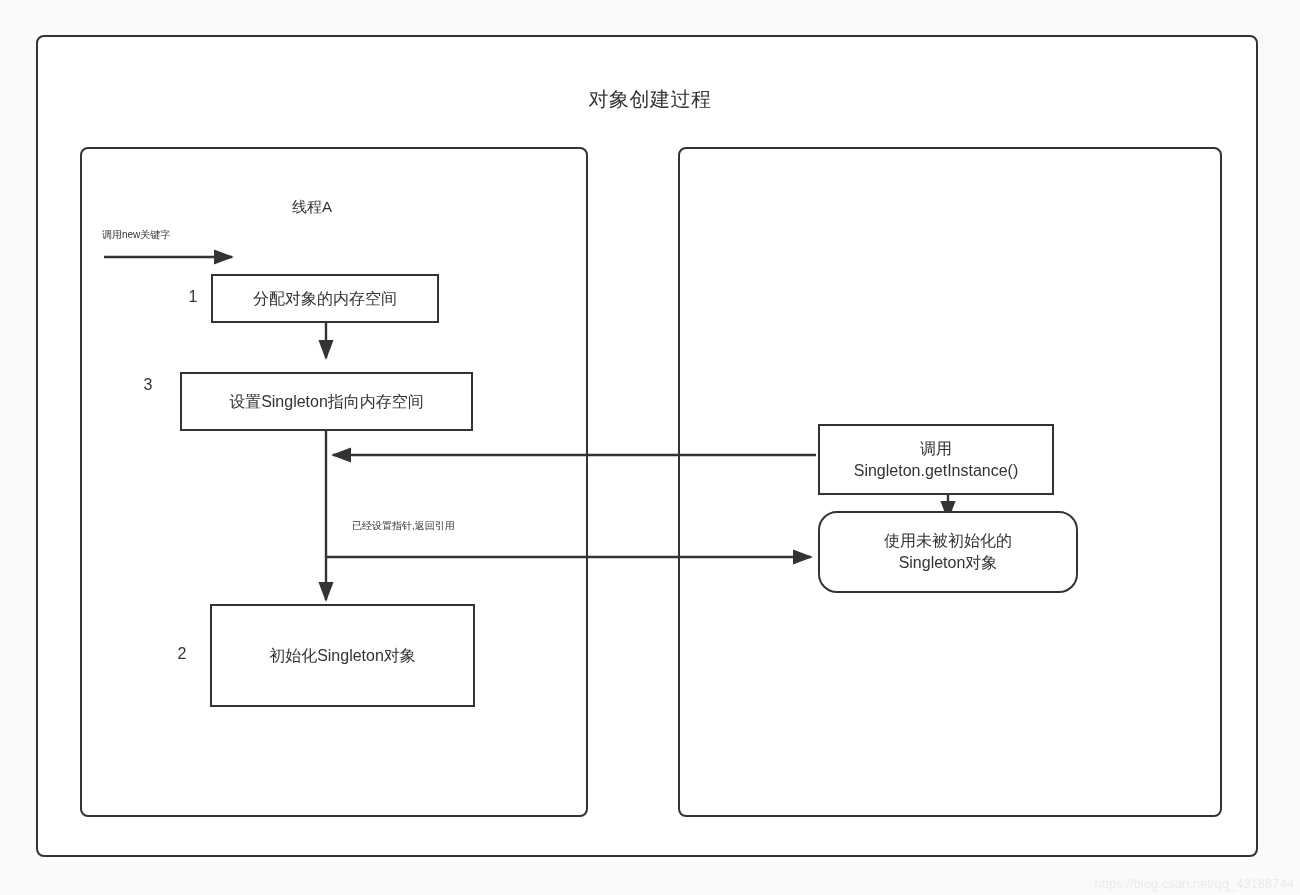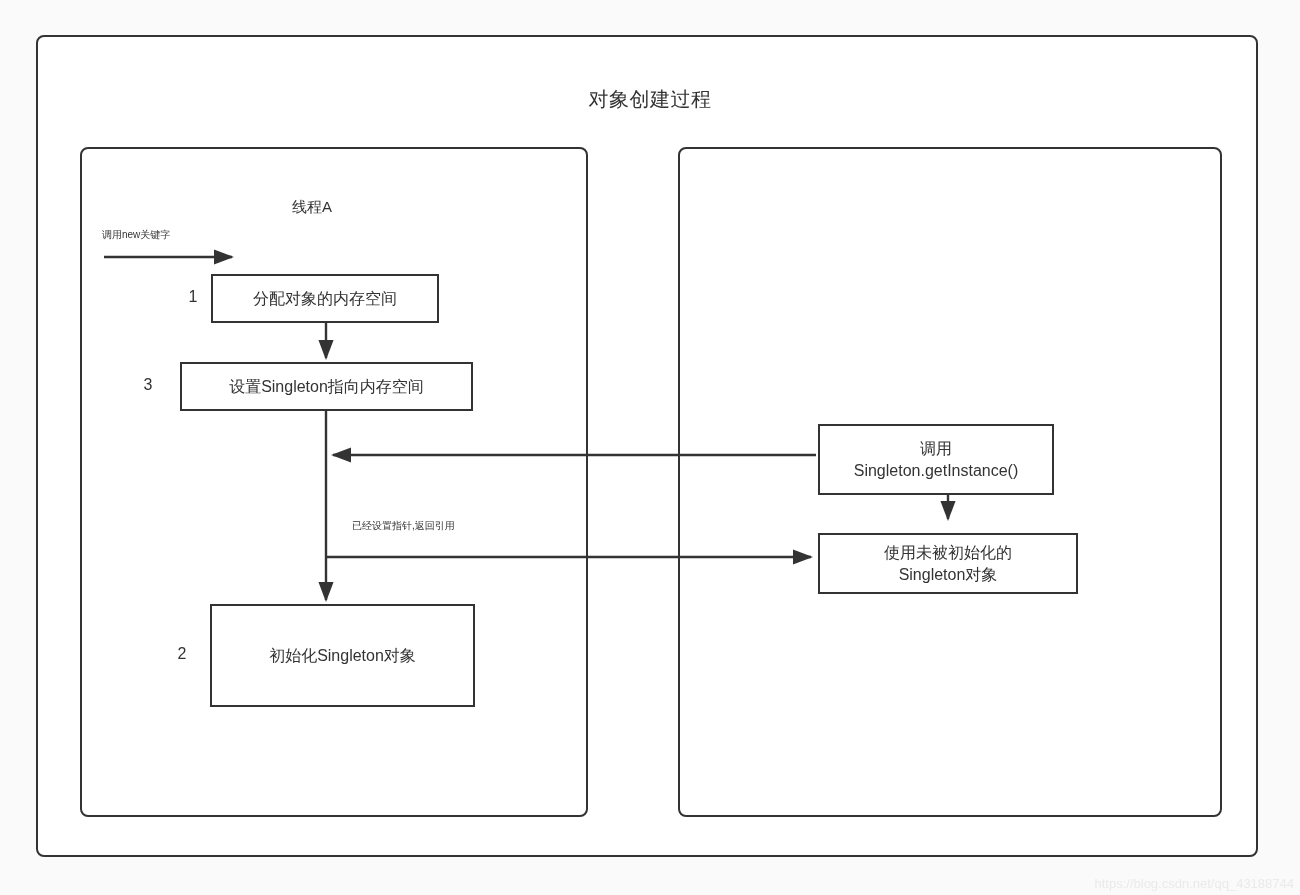--- a/index.html
+++ b/index.html
@@ -62,24 +62,24 @@
     align-items: center;
     justify-content: center;
     text-align: center;
     font-size: 16px;
     color: #333333;
     line-height: 1.35;
     white-space: pre-line;
     padding: 2px 20px;
   }
   .node-alloc    { left: 211px; top: 274px; width: 228px; height: 49px; }
-  .node-setptr   { left: 180px; top: 362px; width: 293px; height: 49px; }
+  .node-setptr   { left: 180px; top: 372px; width: 293px; height: 59px; }
   .node-init     { left: 210px; top: 604px; width: 265px; height: 103px; }
   .node-getinst  { left: 818px; top: 424px; width: 236px; height: 71px; }
-  .node-useuninit{ left: 818px; top: 533px; width: 260px; height: 61px; }
+  .node-useuninit{ left: 818px; top: 511px; width: 260px; height: 82px; border-radius: 19px; }
   .step-num {
     position: absolute;
     font-size: 16px;
     color: #333333;
     text-align: center;
     width: 24px;
   }
   .step-1 { left: 181px; top: 288px; }
   .step-3 { left: 136px; top: 376px; }
   .step-2 { left: 170px; top: 645px; }

